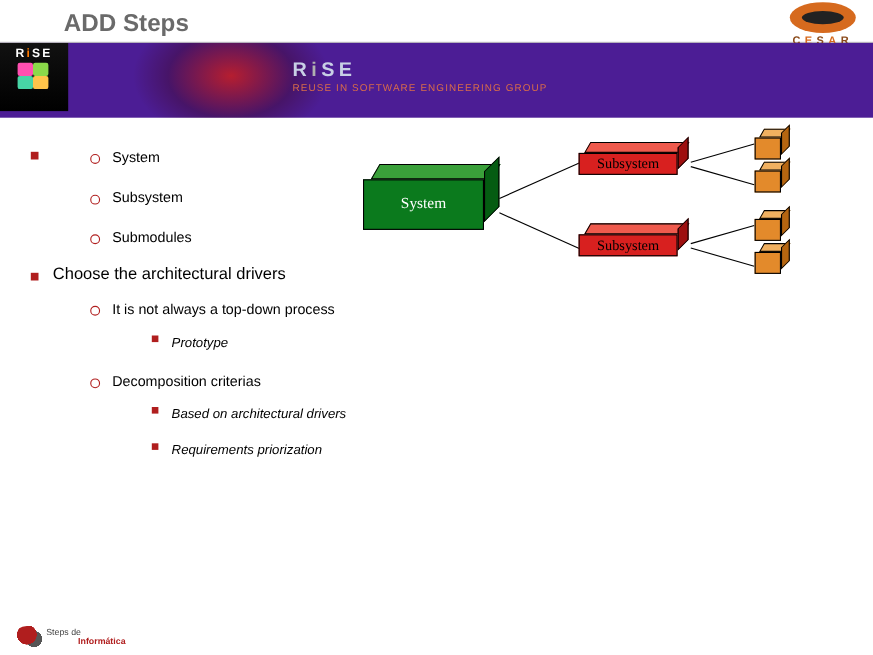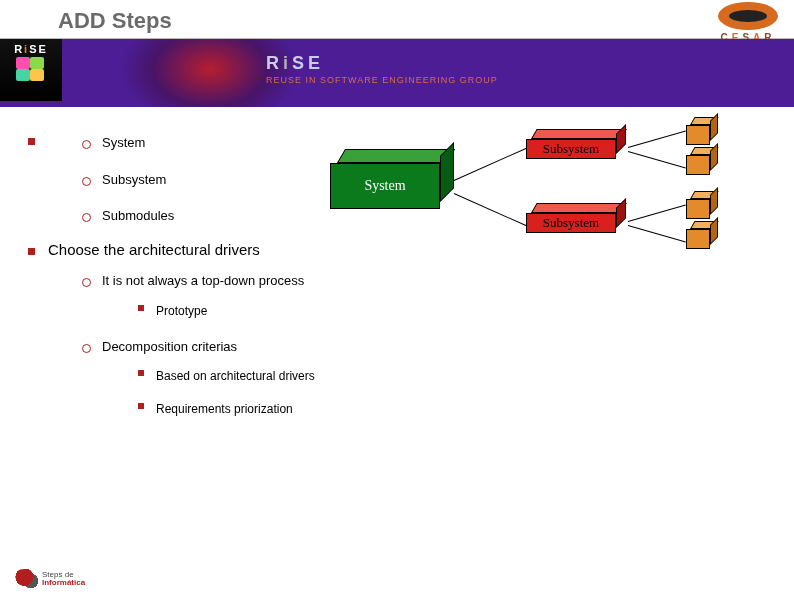--- a/index.html
+++ b/index.html
@@ -158,20 +158,21 @@
     left: -6px; top: 9px;
     width: 7px; height: 7px;
     border: 1px solid #b01e1e;
     border-radius: 50%;
     background: transparent;
   }
   ul.inner-sq {
     list-style: none;
     padding-left: 40px;
     margin-top: 6px;
+    font-style: italic;
   }
   ul.inner-sq > li {
     position: relative;
     padding-left: 14px;
     font-size: 12px;
     margin-bottom: 10px;
   }
   ul.inner-sq > li:before {
     content: "";
     position: absolute;
@@ -242,21 +243,21 @@
     width: 26px; height: 20px;
     background: radial-gradient(circle at 40% 40%, #b01e1e 45%, transparent 46%),
                 radial-gradient(circle at 65% 60%, #555 35%, transparent 36%);
     border-radius: 40%;
   }
   .footer-text {
     font-size: 8px;
     line-height: 1;
     color: #444;
   }
-  .footer-text b { color: #b01e1e; display:block; }
+  .footer-text b { color: #b01e1e; display:block;margin-left:29px; }
 </style>
 </head>
 <body>
 
 <div class="title">ADD Steps</div>
 <hr class="title-rule">
 
 <div class="logo-right">
   <div class="eye"></div>
   <div class="logo-text">C<span class="a">E</span>S<span class="a">A</span>R</div>

